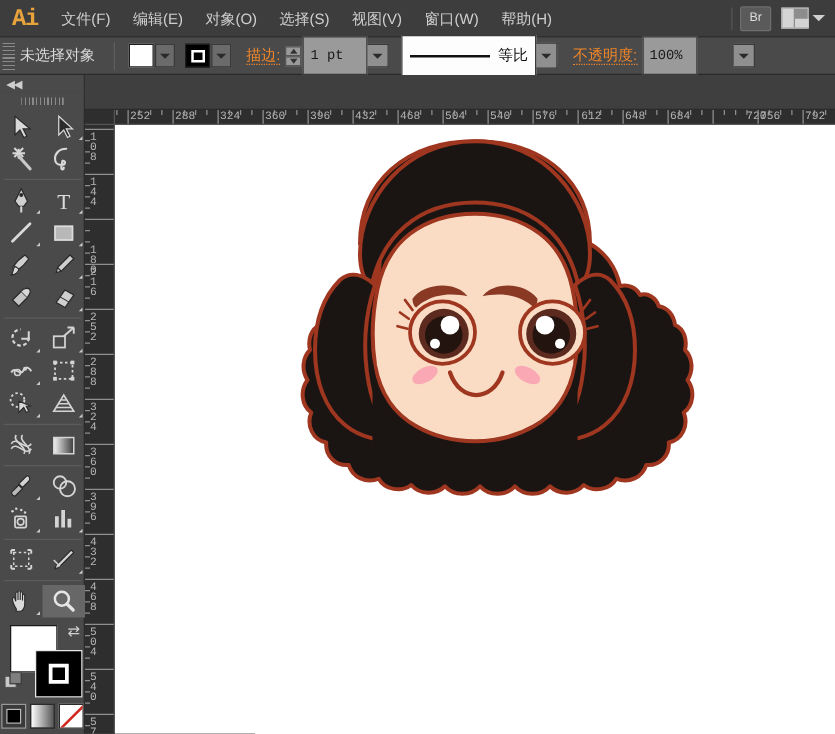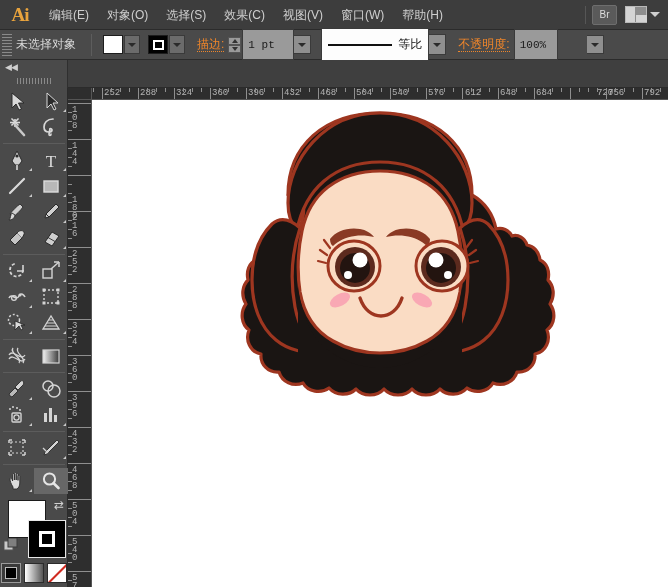--- a/index.html
+++ b/index.html
@@ -13,21 +13,21 @@
 
   
   .menubar{
     position:absolute; left:0; top:0; width:668px; height:30px;
     background:#3d3d3d; display:flex; align-items:center;
     border-bottom:1px solid #2b2b2b;
   }
   .ai-logo{
     width:40px; height:30px; display:flex; align-items:center; justify-content:center;
     color:#e8a33d; font-weight:bold; font-size:19px;
-    font-family:Liberation Serif, serif; letter-spacing:-1px;
+    font-family:Liberation Mono, monospace; letter-spacing:-1px;
   }
   .menu-item{
     padding:0 9px; height:30px; line-height:30px; color:#cfcfcf; font-size:12px;
     white-space:nowrap; cursor:default;
   }
   .menubar-spacer{ flex:1; }
   .menu-sep{ width:1px; height:18px; background:#565656; margin:0 6px; }
   .br-btn{
     width:25px; height:20px; background:#5a5a5a; border:1px solid #6e6e6e;
     border-radius:2px; color:#ddd; font-size:10px; display:flex;
@@ -201,24 +201,24 @@
     transform:rotate(-45deg);transform-origin:center;
   }
 </style>
 </head>
 <body>
 
 <div id="app">
 
   <div class="menubar">
     <div class="ai-logo">Ai</div>
+    <div class="menu-item">文件(F)</div>
     <div class="menu-item">编辑(E)</div>
     <div class="menu-item">对象(O)</div>
     <div class="menu-item">选择(S)</div>
-    <div class="menu-item">效果(C)</div>
     <div class="menu-item">视图(V)</div>
     <div class="menu-item">窗口(W)</div>
     <div class="menu-item">帮助(H)</div>
     <div class="menubar-spacer"></div>
     <div class="menu-sep"></div>
     <div class="br-btn">Br</div>
     <div class="ws-btn">
       <div class="ws-icon"></div>
       <div class="caret-d"></div>
     </div>

